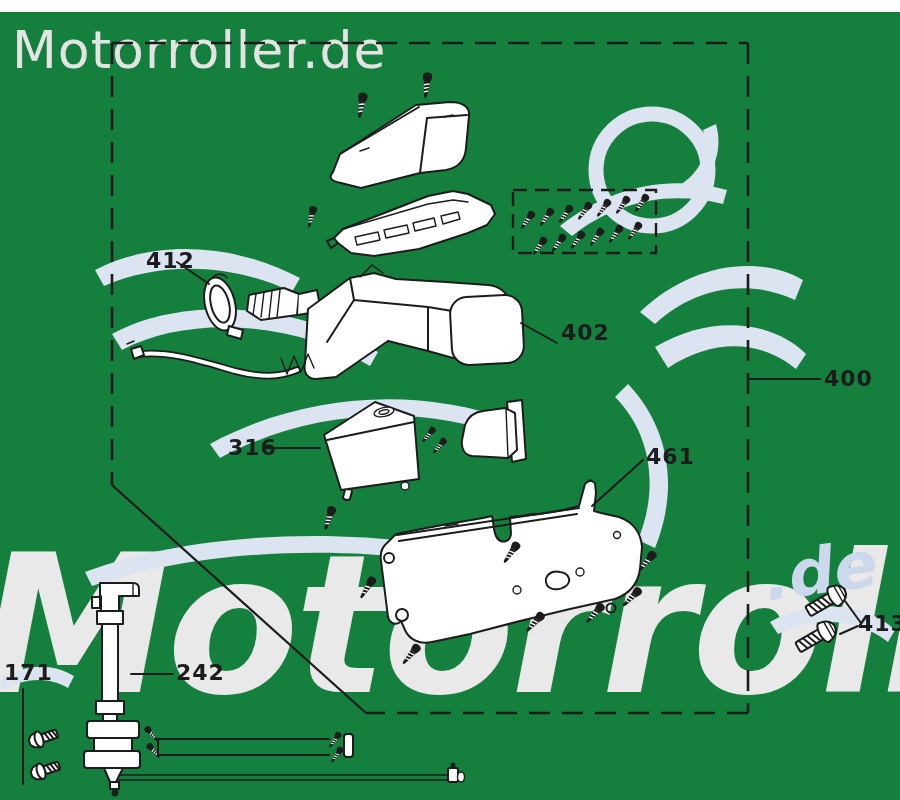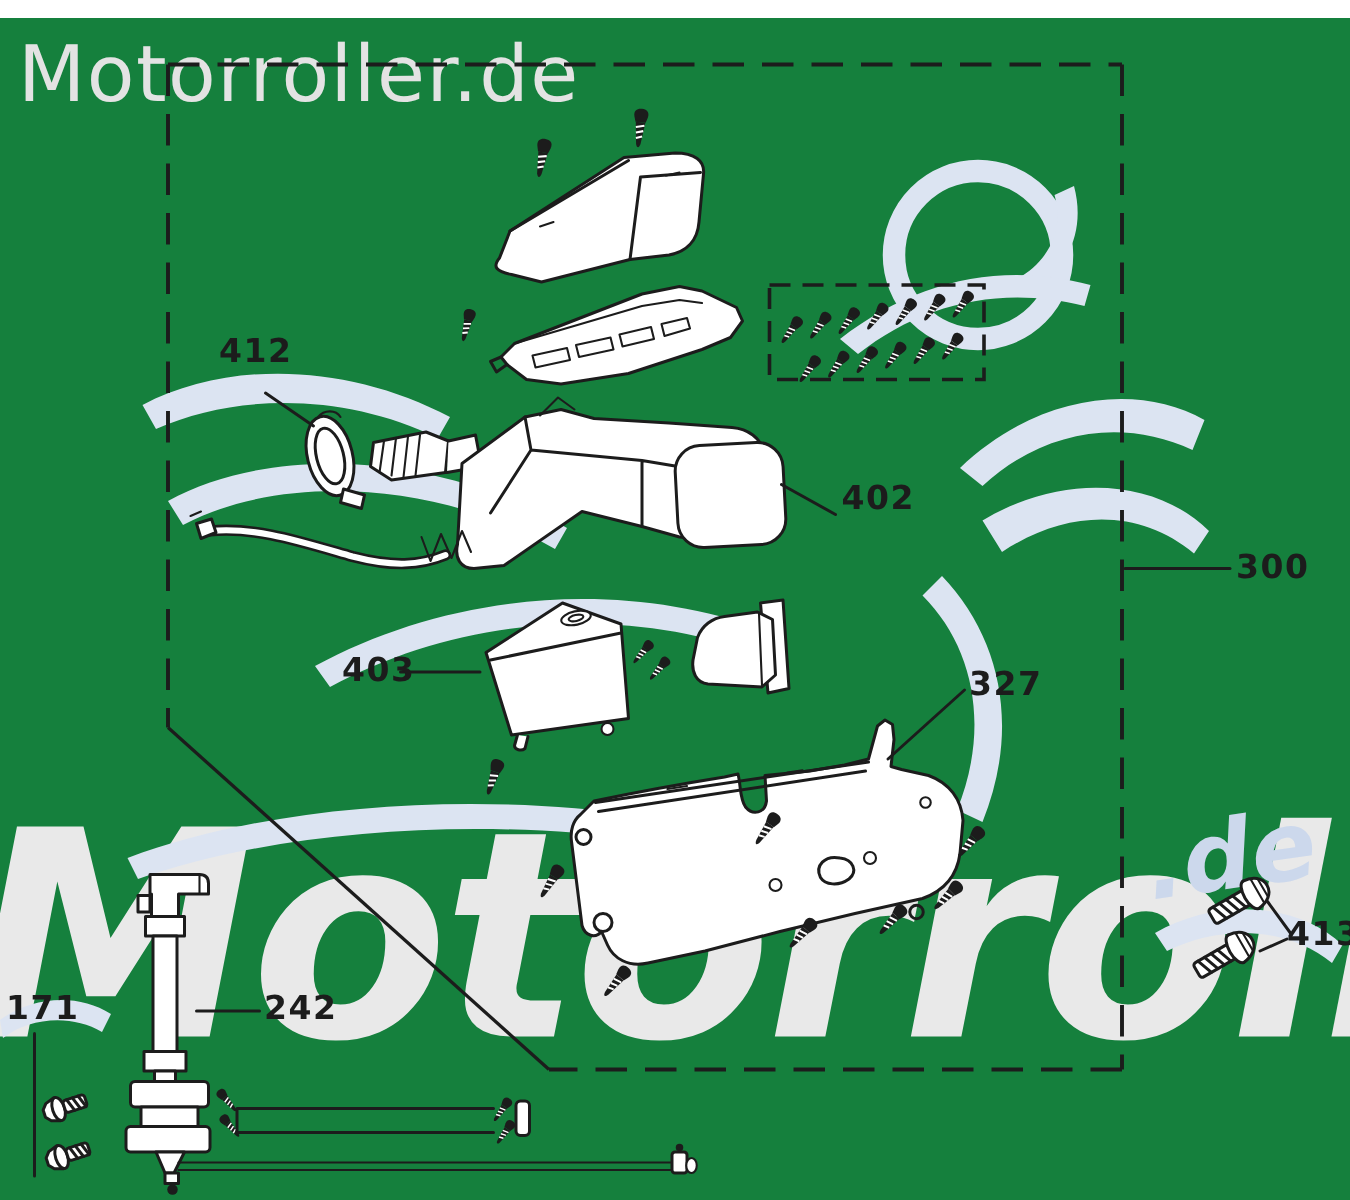--- a/index.html
+++ b/index.html
@@ -234,21 +234,21 @@
       <path class="ln" d="M131,662 H173"></path>
     </g>
 
     <g>
       <path class="ln" d="M23,677 V772"></path>
       <use href="#sbolt" transform="translate(40,727) rotate(-18)"></use>
       <use href="#sbolt" transform="translate(42,759) rotate(-18)"></use>
     </g>
   </svg>
 
-  <div class="plabel" style="left:824px;top:354px">300</div>
-  <div class="plabel" style="left:646px;top:432px">327</div>
+  <div class="plabel" style="left:824px;top:354px">400</div>
+  <div class="plabel" style="left:646px;top:432px">461</div>
   <div class="plabel" style="left:561px;top:308px">402</div>
-  <div class="plabel" style="left:228px;top:423px">403</div>
-  <div class="plabel" style="left:146px;top:210px">412</div>
+  <div class="plabel" style="left:228px;top:423px">316</div>
+  <div class="plabel" style="left:146px;top:236px">412</div>
   <div class="plabel" style="left:858px;top:599px">413</div>
   <div class="plabel" style="left:176px;top:648px">242</div>
   <div class="plabel" style="left:4px;top:648px">171</div>
 </div>
 
 </body></html>

